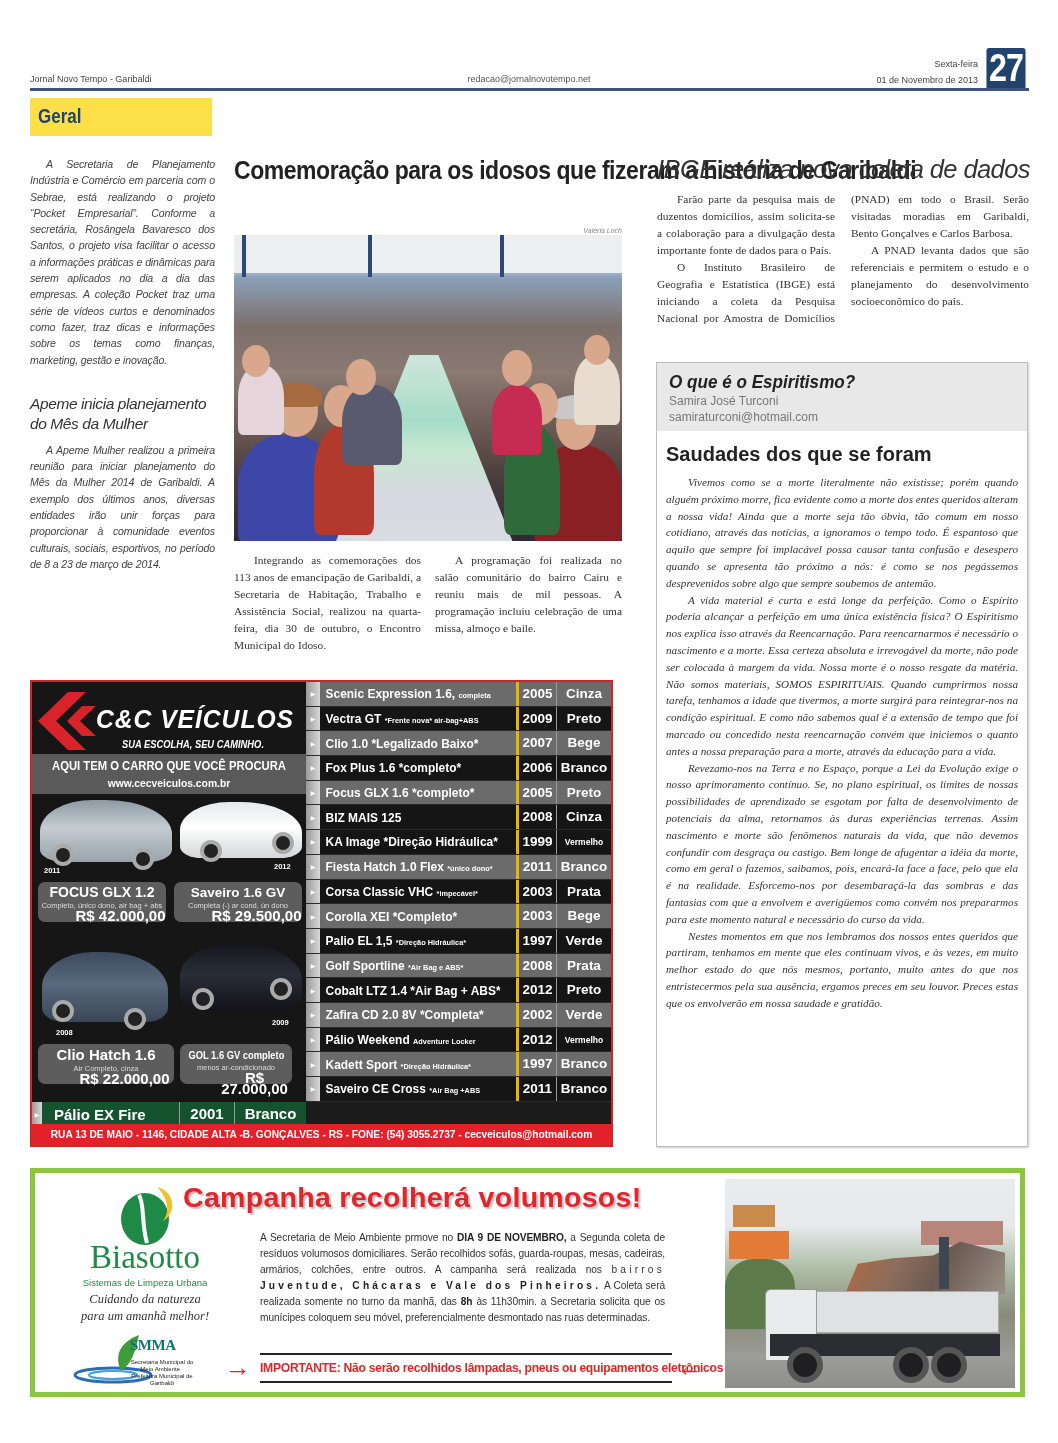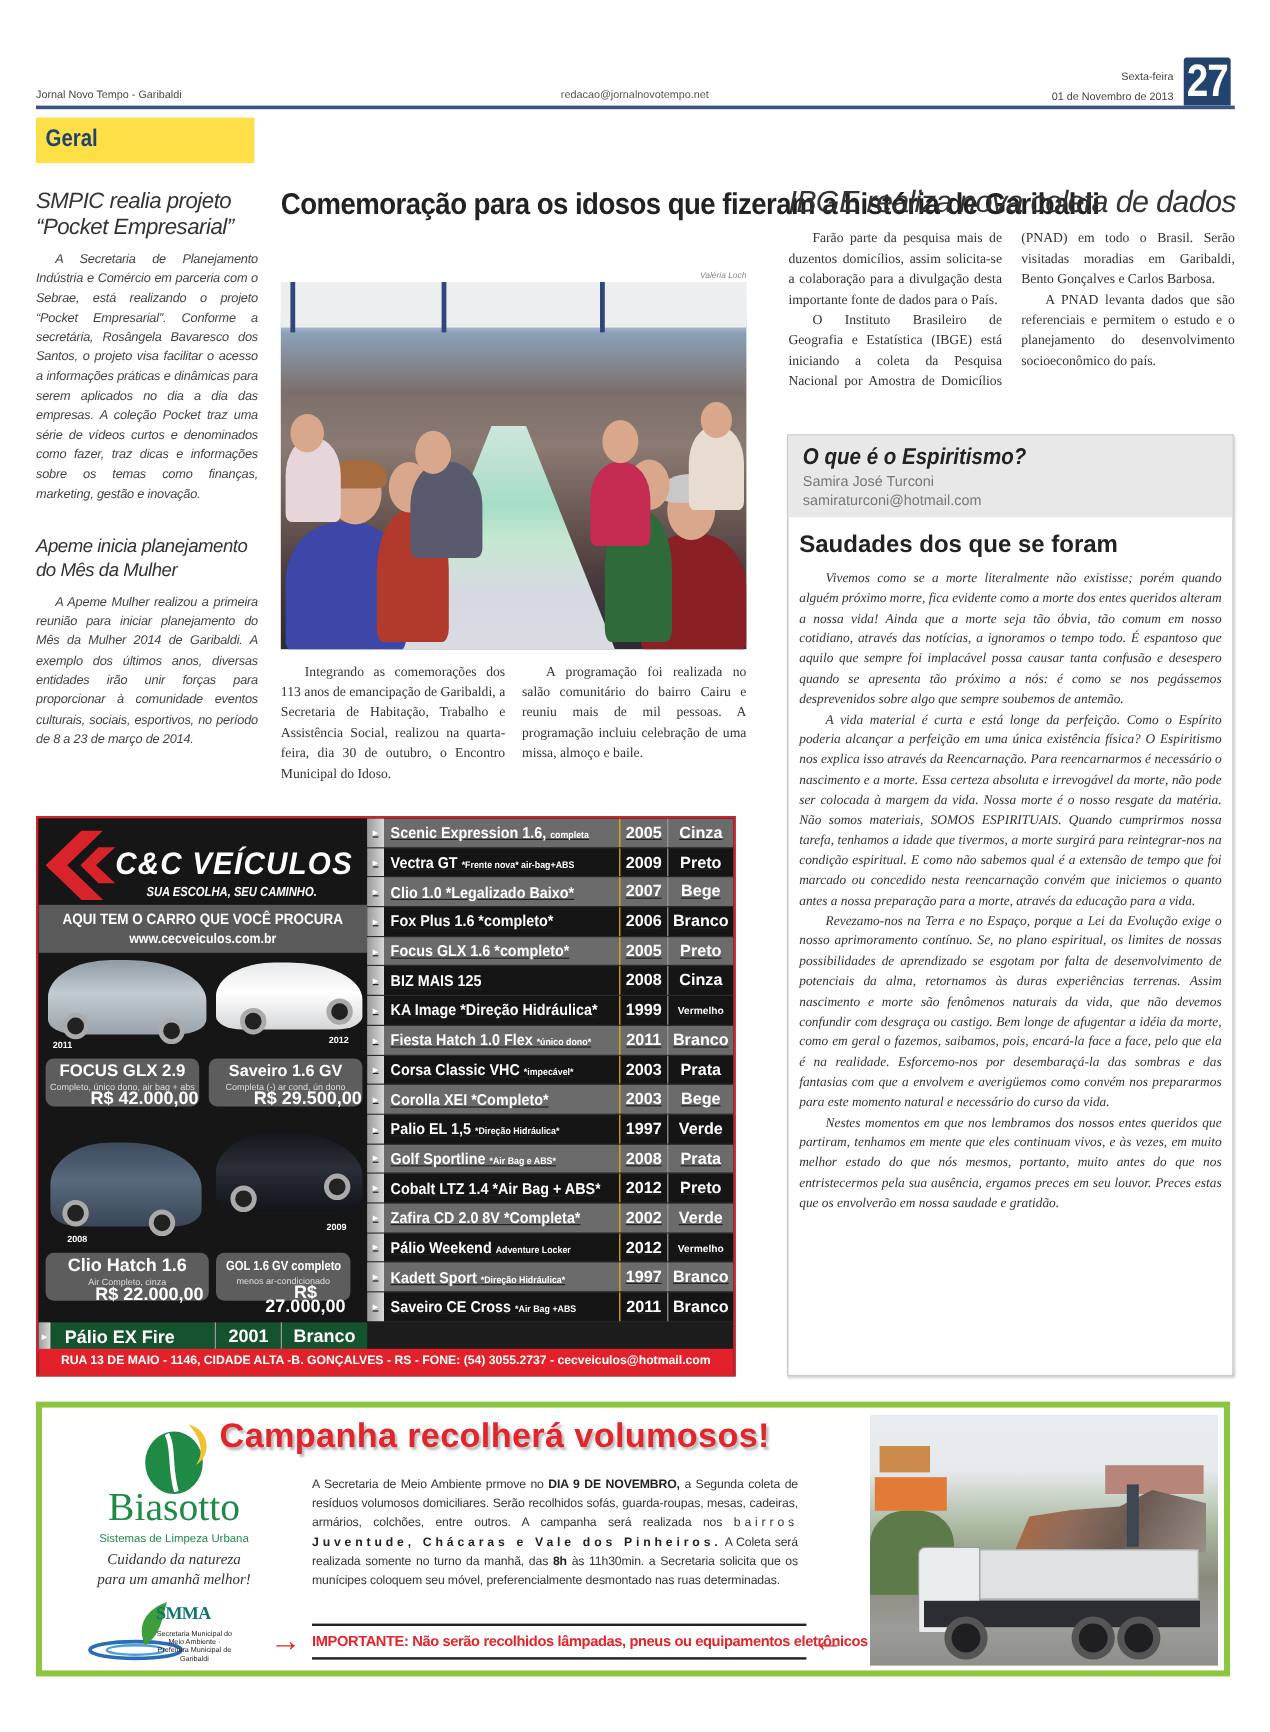--- a/index.html
+++ b/index.html
@@ -69,29 +69,29 @@
   .cc-banner .l2 { font-size: 11.5px; font-weight: bold; color: #fff; line-height: 16px; transform: scaleX(0.9); }
 
   .car-pic { position: absolute; border-radius: 40% 50% 18% 18% / 50% 55% 20% 20%; }
   .car-wheel { position: absolute; width: 22px; height: 22px; border-radius: 50%; background: #222; border: 4px solid #aaa; }
   .car-year { position: absolute; font-size: 7.5px; font-weight: bold; color: #fff; }
   .car-card { position: absolute; background: #5d5d5d; border-radius: 7px; text-align: center; color: #fff; }
   .car-card .nm { font-weight: bold; white-space: nowrap; }
   .car-card .ds { font-size: 7.5px; color: #ddd; line-height: 9px; white-space: nowrap; }
   .car-card .pr { font-size: 15px; font-weight: bold; line-height: 11px; padding-left: 37px; }
 
-  .list { position: absolute; left: 274px; top: 0; width: 305px; text-decoration: underline; }
+  .list { position: absolute; left: 274px; top: 0; width: 305px; }
   .row { position: relative; height: 24.7px; border-bottom: 1px solid #2a2a2a; display: flex; align-items: center; }
   .row.dark { background: #151515; }
   .row.light { background: #6b6b6b; }
   .row .bullet { width: 14px; height: 100%; background: linear-gradient(90deg, #9a9a9a, #d8d8d8); display: flex; align-items: center; justify-content: center; font-size: 6px; color: #fff; }
   .row .model { flex: 0 0 196px; padding-left: 6px; font-size: 13px; font-weight: bold; color: #fff; white-space: nowrap; overflow: hidden;
                 transform: scaleX(0.92); transform-origin: left; }
   .row .model small { font-size: 8px; font-weight: bold; }
-  .row .yr { width: 40px; text-align: center; font-size: 13.5px; font-weight: bold; color: #fff; border-left: 1px solid #eab308; height: 100%; line-height: 24px; }
+  .row .yr { width: 40px; text-align: center; font-size: 13.5px; font-weight: bold; color: #fff; border-left: 3px solid #eab308; height: 100%; line-height: 24px; }
   .row .clr { width: 55px; text-align: center; font-size: 13.5px; font-weight: bold; color: #fff; border-left: 1px solid #9a9a9a; height: 100%; line-height: 24px; white-space: nowrap; overflow: hidden; }
   .row .clr.tiny { font-size: 8.5px; }
   .palio-row { position: absolute; left: 0; top: 420px; width: 274px; height: 24px; background: #14532d; display: flex; align-items: center; }
   .palio-row .bullet { width: 10px; height: 100%; background: linear-gradient(90deg, #9a9a9a, #d8d8d8); font-size: 6px; color: #fff; display: flex; align-items: center; justify-content: center; }
   .palio-row .m { flex: 0 0 137px; padding-left: 12px; font-size: 15px; font-weight: bold; color: #fff; }
   .palio-row .y { width: 55px; text-align: center; font-size: 15px; font-weight: bold; color: #fff; border-left: 1px solid #999; line-height: 24px; }
   .palio-row .c { flex: 1; text-align: center; font-size: 15px; font-weight: bold; color: #fff; border-left: 1px solid #999; line-height: 24px; }
   .car-foot { position: absolute; left: 0; bottom: 0; width: 100%; height: 21px; background: #e3212a; color: #fff; font-size: 10.2px; font-weight: bold;
               text-align: center; line-height: 21px; white-space: nowrap; transform-origin: center; }
 
@@ -130,21 +130,20 @@
   <div>Sexta-feira</div>
   <div style="line-height:12px;">01 de Novembro de 2013</div>
 </div>
 <div class="page-num">27</div>
 <div class="hdr-rule"></div>
 <div class="section-tag">
   <span>Geral</span>
 </div>
 
 <div class="col-left">
-  <div class="it-head">SMPIC realia projeto “Pocket Empresarial”</div>
   <div class="it-body">A Secretaria de Planejamento Indústria e Comércio em parceria com o Sebrae, está realizando o projeto “Pocket Empresarial”. Conforme a secretária, Rosângela Bavaresco dos Santos, o projeto visa facilitar o acesso a informações práticas e dinâmicas para serem aplicados no dia a dia das empresas. A coleção Pocket traz uma série de vídeos curtos e denominados como fazer, traz dicas e informações sobre os temas como finanças, marketing, gestão e inovação.</div>
   <div class="it-head small" style="margin-top:26px;">Apeme inicia planejamento do Mês da Mulher</div>
   <div class="it-body">A Apeme Mulher realizou a primeira reunião para iniciar planejamento do Mês da Mulher 2014 de Garibaldi. A exemplo dos últimos anos, diversas entidades irão unir forças para proporcionar à comunidade eventos culturais, sociais, esportivos, no período de 8 a 23 de março de 2014.</div>
 </div>
 
 <div class="center-title">Comemoração para os idosos que fizeram a história de Garibaldi</div>
 <div class="photo-credit">Valéria Loch</div>
 <div class="photo">
   <div class="wall"></div>
   <div class="pillar" style="left:8px"></div>
@@ -209,21 +208,21 @@
     <div class="cc-banner">
       <div class="l1">AQUI TEM O CARRO QUE VOCÊ PROCURA</div>
       <div class="l2">www.cecveiculos.com.br</div>
     </div>
 
     <div class="car-pic" style="left:8px;top:118px;width:132px;height:62px;background:linear-gradient(180deg,#8f9aa4,#c4ccd2 45%,#9aa3ab);"></div>
     <div class="car-wheel" style="left:20px;top:162px;"></div>
     <div class="car-wheel" style="left:100px;top:166px;"></div>
     <div class="car-year" style="left:12px;top:184px;">2011</div>
     <div class="car-card" style="left:6px;top:200px;width:128px;height:40px;">
-      <div class="nm" style="font-size:14px;line-height:17px;padding-top:2px;">FOCUS GLX 2.9</div>
+      <div class="nm" style="font-size:14px;line-height:17px;padding-top:2px;">FOCUS GLX 1.2</div>
       <div class="ds">Completo, único dono, air bag + abs</div>
       <div class="pr">R$ 42.000,00</div>
     </div>
 
     <div class="car-pic" style="left:148px;top:120px;width:122px;height:56px;background:linear-gradient(180deg,#e6e8ea,#ffffff 45%,#d4d6d8);"></div>
     <div class="car-wheel" style="left:168px;top:158px;"></div>
     <div class="car-wheel" style="left:240px;top:150px;"></div>
     <div class="car-year" style="left:242px;top:180px;">2012</div>
     <div class="car-card" style="left:142px;top:200px;width:128px;height:40px;">
       <div class="nm" style="font-size:13.5px;line-height:17px;padding-top:2px;">Saveiro 1.6 GV</div>

